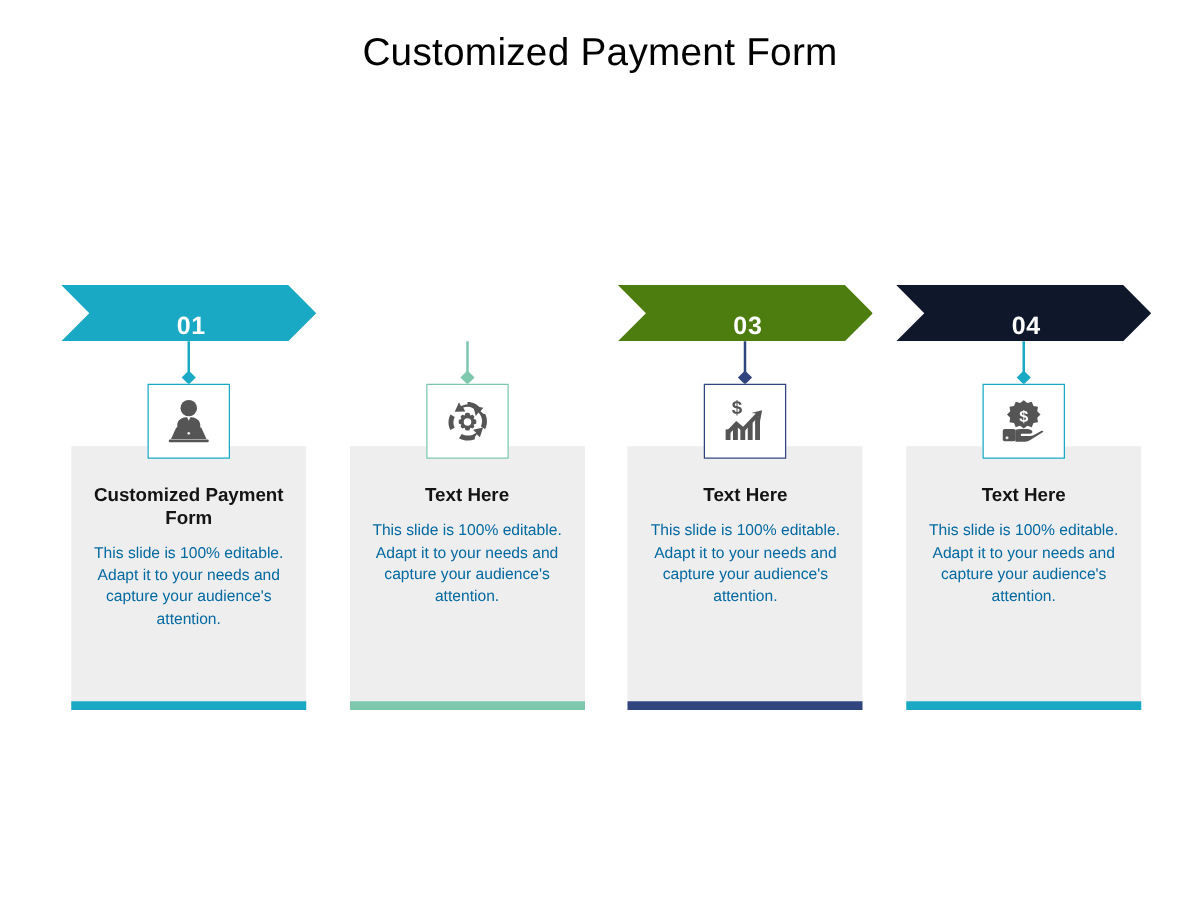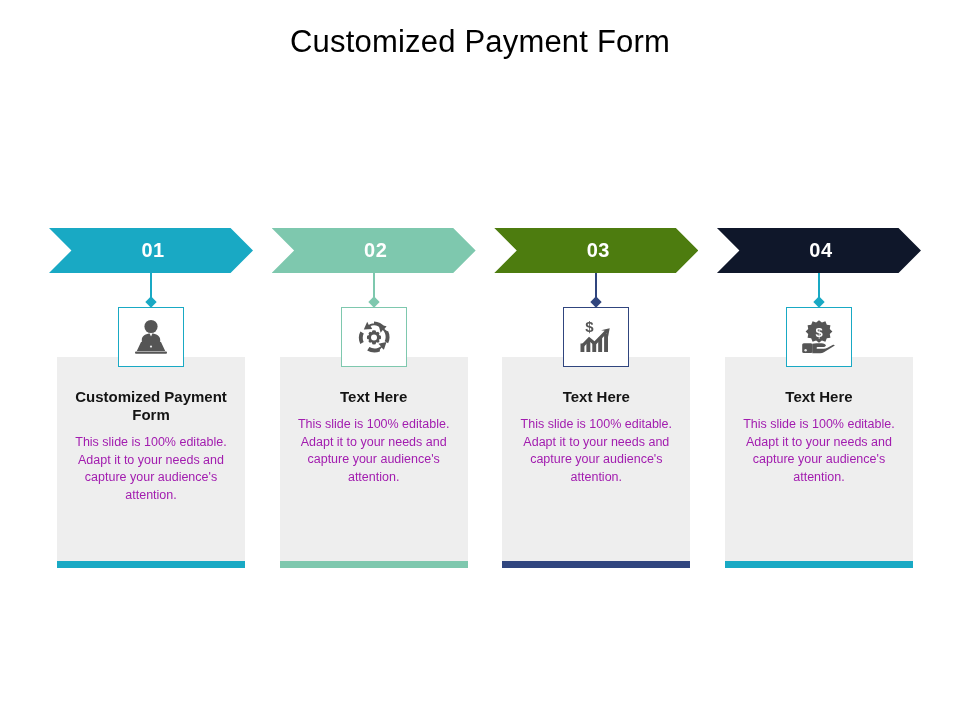--- a/index.html
+++ b/index.html
@@ -51,21 +51,21 @@
   .chevron-wrap {
     position: relative;
     width: 204px;
     height: 45px;
     margin-left: -6px;
   }
   .chevron {
     width: 204px;
     height: 45px;
     display: flex;
-    align-items: center;
+    align-items: flex-end;
     justify-content: center;
     -webkit-clip-path: polygon(0 0, 89% 0, 100% 50%, 89% 100%, 0 100%, 11% 50%);
     clip-path: polygon(0 0, 89% 0, 100% 50%, 89% 100%, 0 100%, 11% 50%);
   }
   .chevron-num {
     color: #ffffff;
     font-size: 20px;
     font-weight: bold;
     letter-spacing: 0.5px;
     margin-left: 4px;
@@ -146,21 +146,21 @@
     font-size: 15px;
     font-weight: bold;
     color: #141414;
     line-height: 18px;
     margin: 0 0 10px 0;
     padding: 0 6px;
   }
   .card-body {
     font-size: 12.5px;
     font-weight: 400;
-    color: #a21caf;
+    color: #0369a1;
     line-height: 17.5px;
     margin: 0;
     padding: 0 8px;
   }
 </style>
 </head>
 <body style="background: rgb(255, 255, 255);">
 
 <div class="slide-title">Customized Payment Form</div>
 
@@ -191,25 +191,20 @@
         </svg>
       </span>
     </div>
     <div class="card-text">
       <div class="card-heading">Customized Payment Form</div>
       <div class="card-body">This slide is 100% editable. Adapt it to your needs and capture your audience's attention.</div>
     </div>
   </div>
 
   <div class="column">
-    <div class="chevron-wrap">
-      <div class="chevron" style="background: rgb(126, 200, 174);">
-        <span class="chevron-num">02</span>
-      </div>
-    </div>
     <div class="connector">
       <div class="stem" style="background: rgb(126, 200, 174);"></div>
       <div class="diamond" style="background: rgb(126, 200, 174);"></div>
     </div>
     <div class="panel">
       <div class="panel-bar" style="background: rgb(126, 200, 174);"></div>
     </div>
     <div class="icon-box" style="border-color: rgb(126, 200, 174);">
       <span>
         <svg width="40" height="40" viewBox="0 0 40 40">

